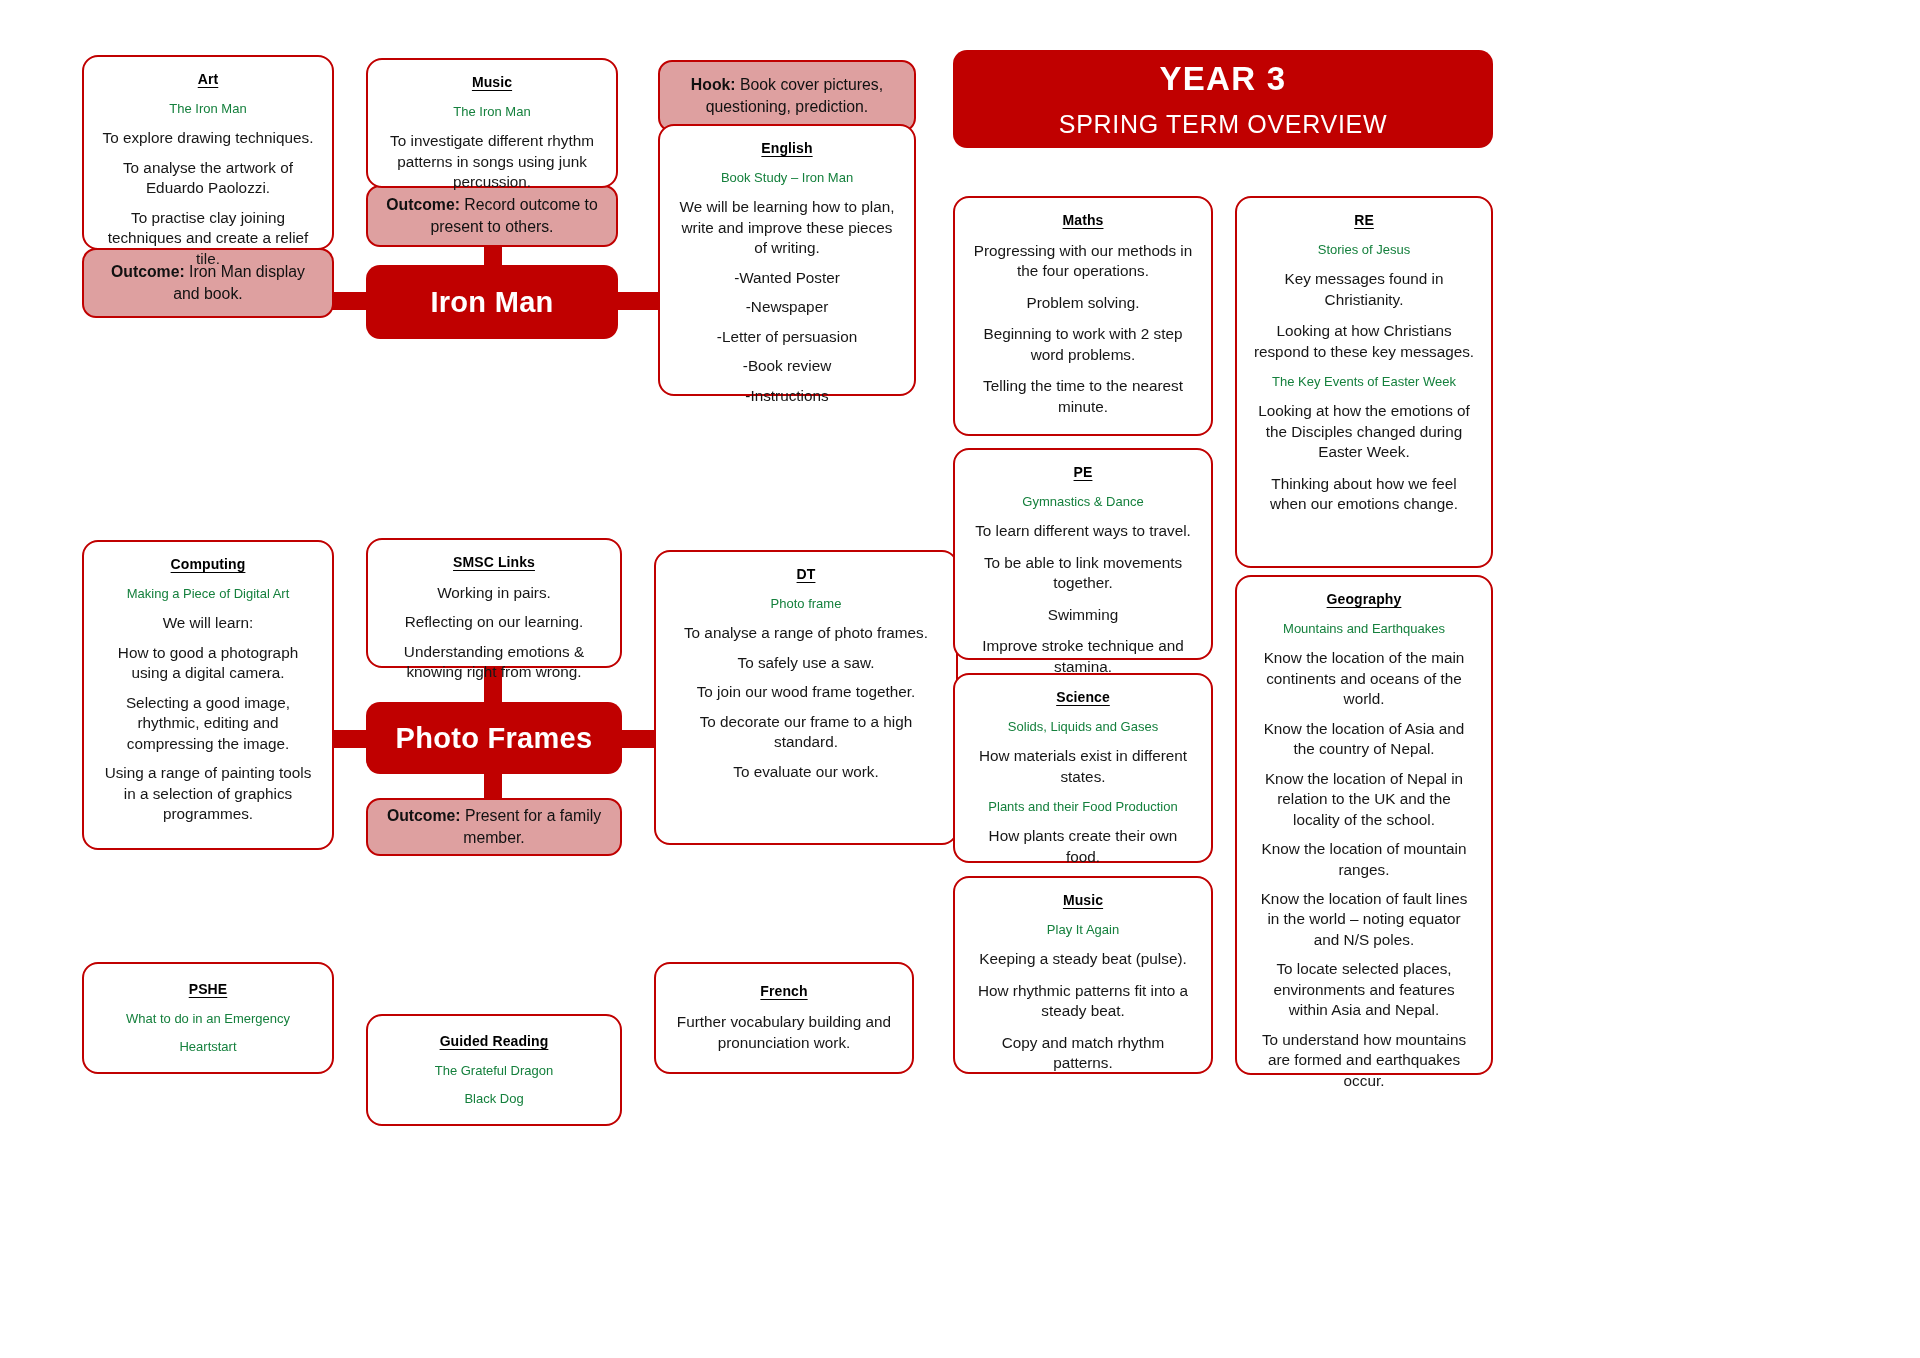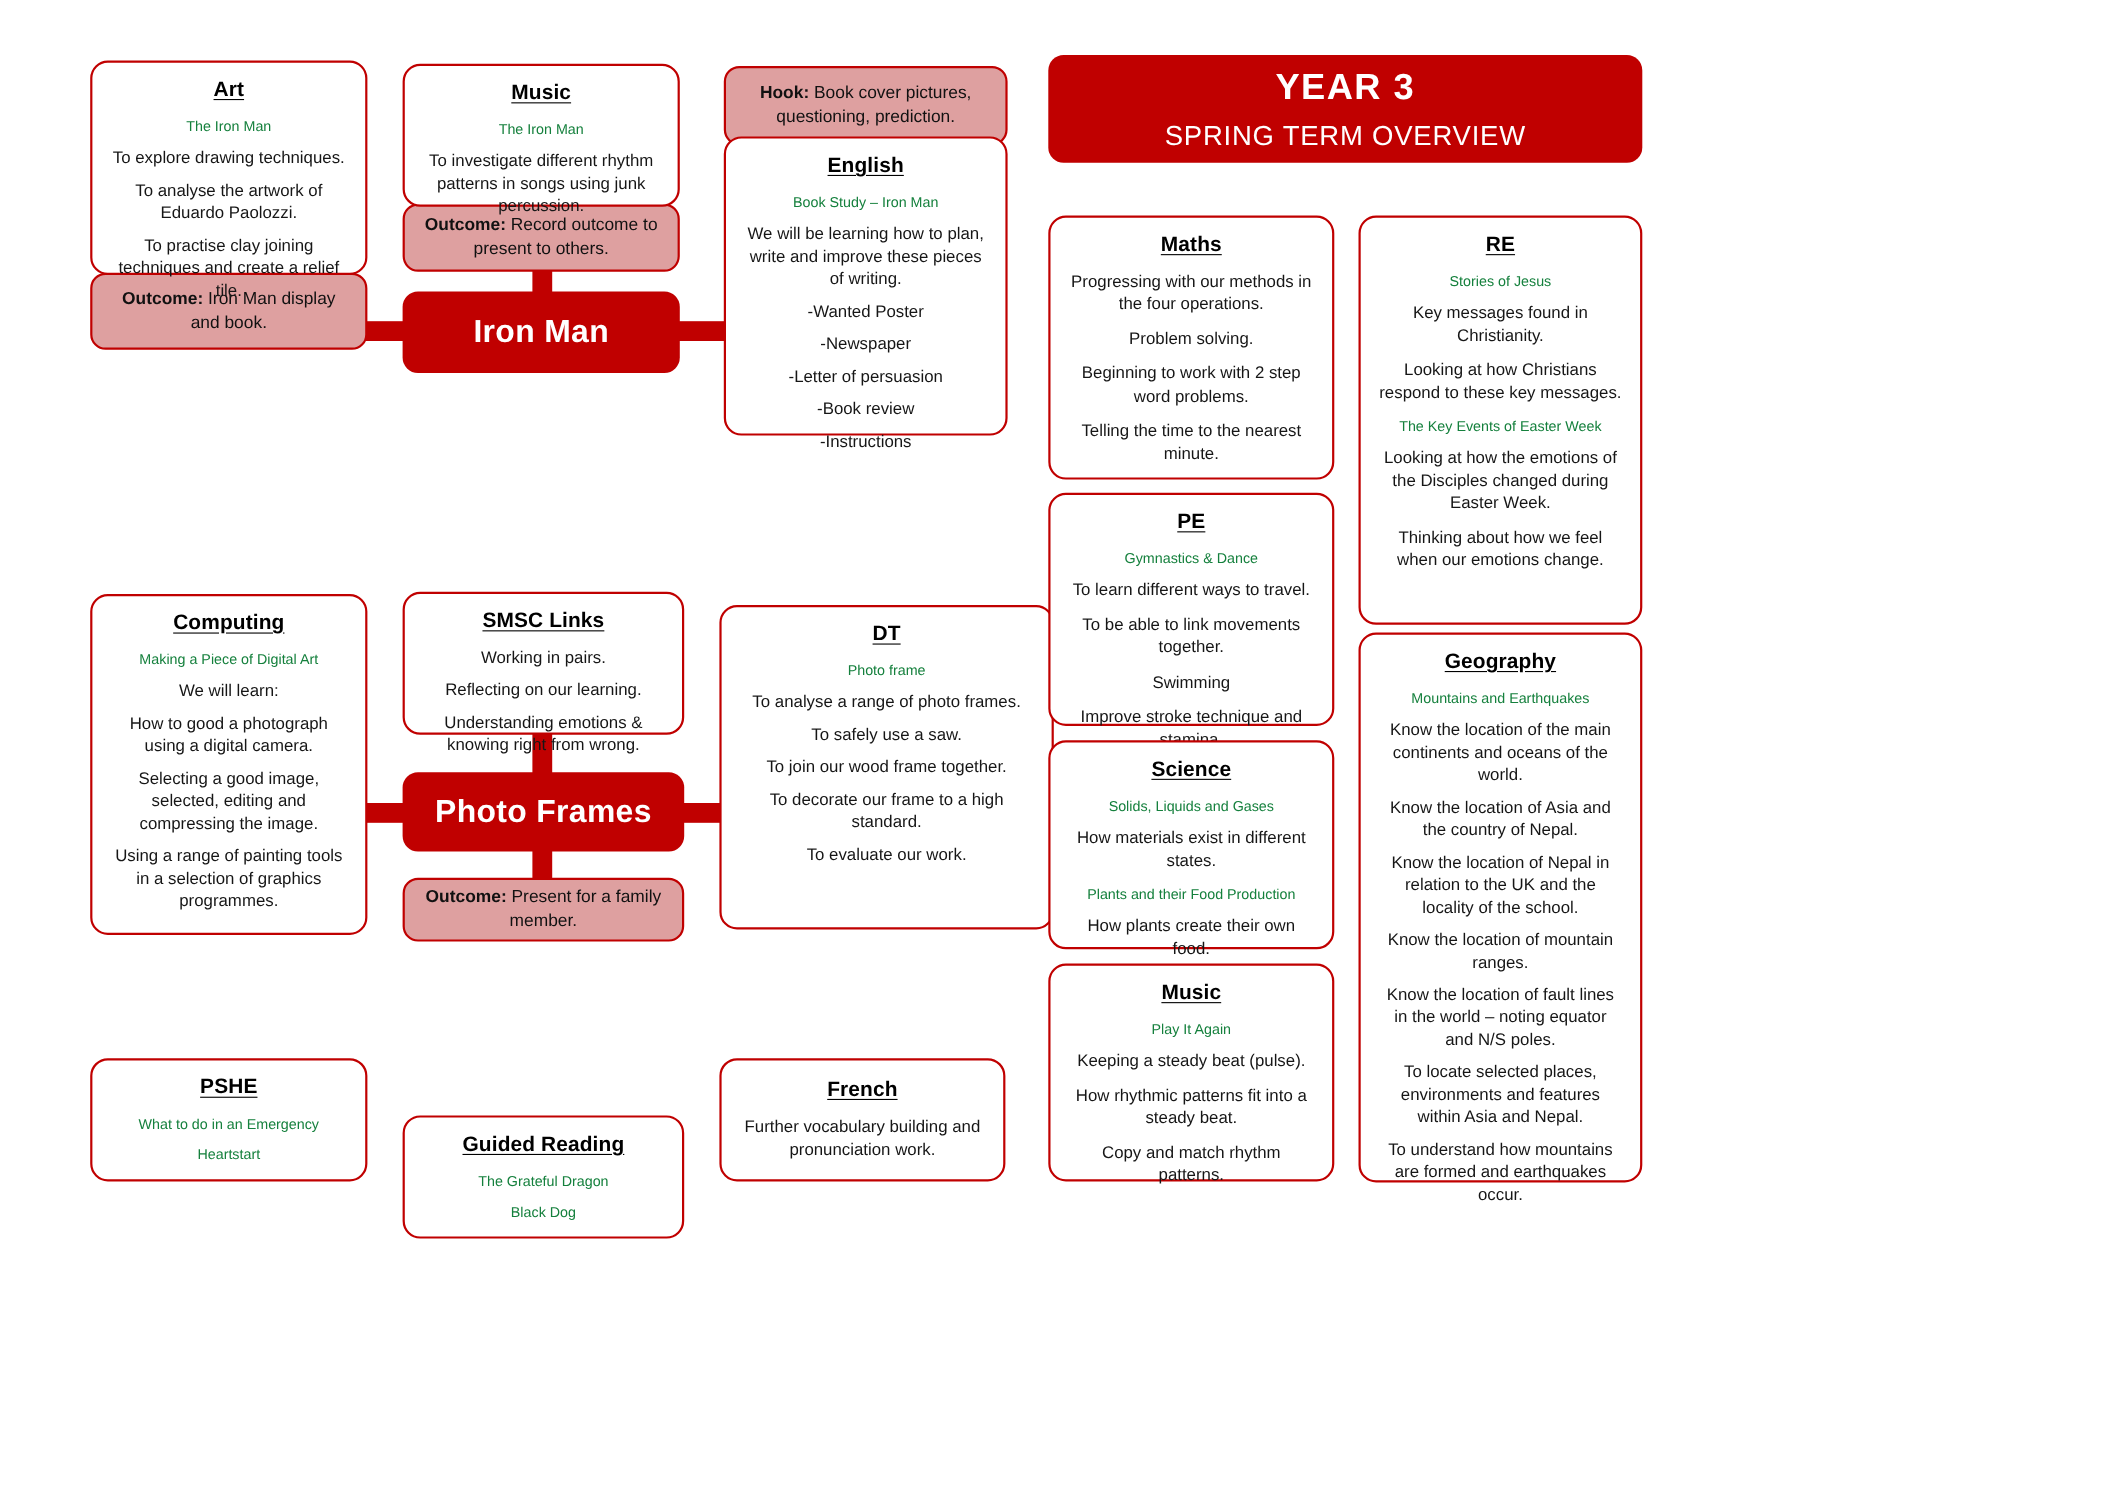--- a/index.html
+++ b/index.html
@@ -22,21 +22,21 @@
     border: 2.2px solid #C00000;
     border-radius: 16px;
     display: flex;
     flex-direction: column;
     align-items: center;
     text-align: center;
     padding: 14px 16px;
     z-index: 3;
   }
   .card-title {
-    font-size: 19px;
+    font-size: 14px;
     font-weight: bold;
     color: #000000;
     text-decoration: underline;
     text-underline-offset: 3px;
     margin-bottom: 13px;
     letter-spacing: .1px;
   }
   .card-sub {
     font-size: 13px;
     color: #15803d;
@@ -172,21 +172,21 @@
 
   <div class="hub" style="left:366px; top:265px; width:252px; height:74px;">
     <span>Iron Man</span>
   </div>
 
   <div class="card" style="left:82px; top:540px; width:252px; height:310px;">
     <div class="card-title">Computing</div>
     <div class="card-sub">Making a Piece of Digital Art</div>
     <div class="card-line tight">We will learn:</div>
     <div class="card-line tight">How to good a photograph using a digital camera.</div>
-    <div class="card-line tight">Selecting a good image, selected, editing and compressing the image.</div>
+    <div class="card-line tight">Selecting a good image, rhythmic, editing and compressing the image.</div>
     <div class="card-line tight">Using a range of painting tools in a selection of graphics programmes.</div>
   </div>
 
   <div class="card" style="left:366px; top:538px; width:256px; height:130px;">
     <div class="card-title">SMSC Links</div>
     <div class="card-line tight">Working in pairs.</div>
     <div class="card-line tight">Reflecting on our learning.</div>
     <div class="card-line tight">Understanding emotions &amp; knowing right from wrong.</div>
   </div>
 

